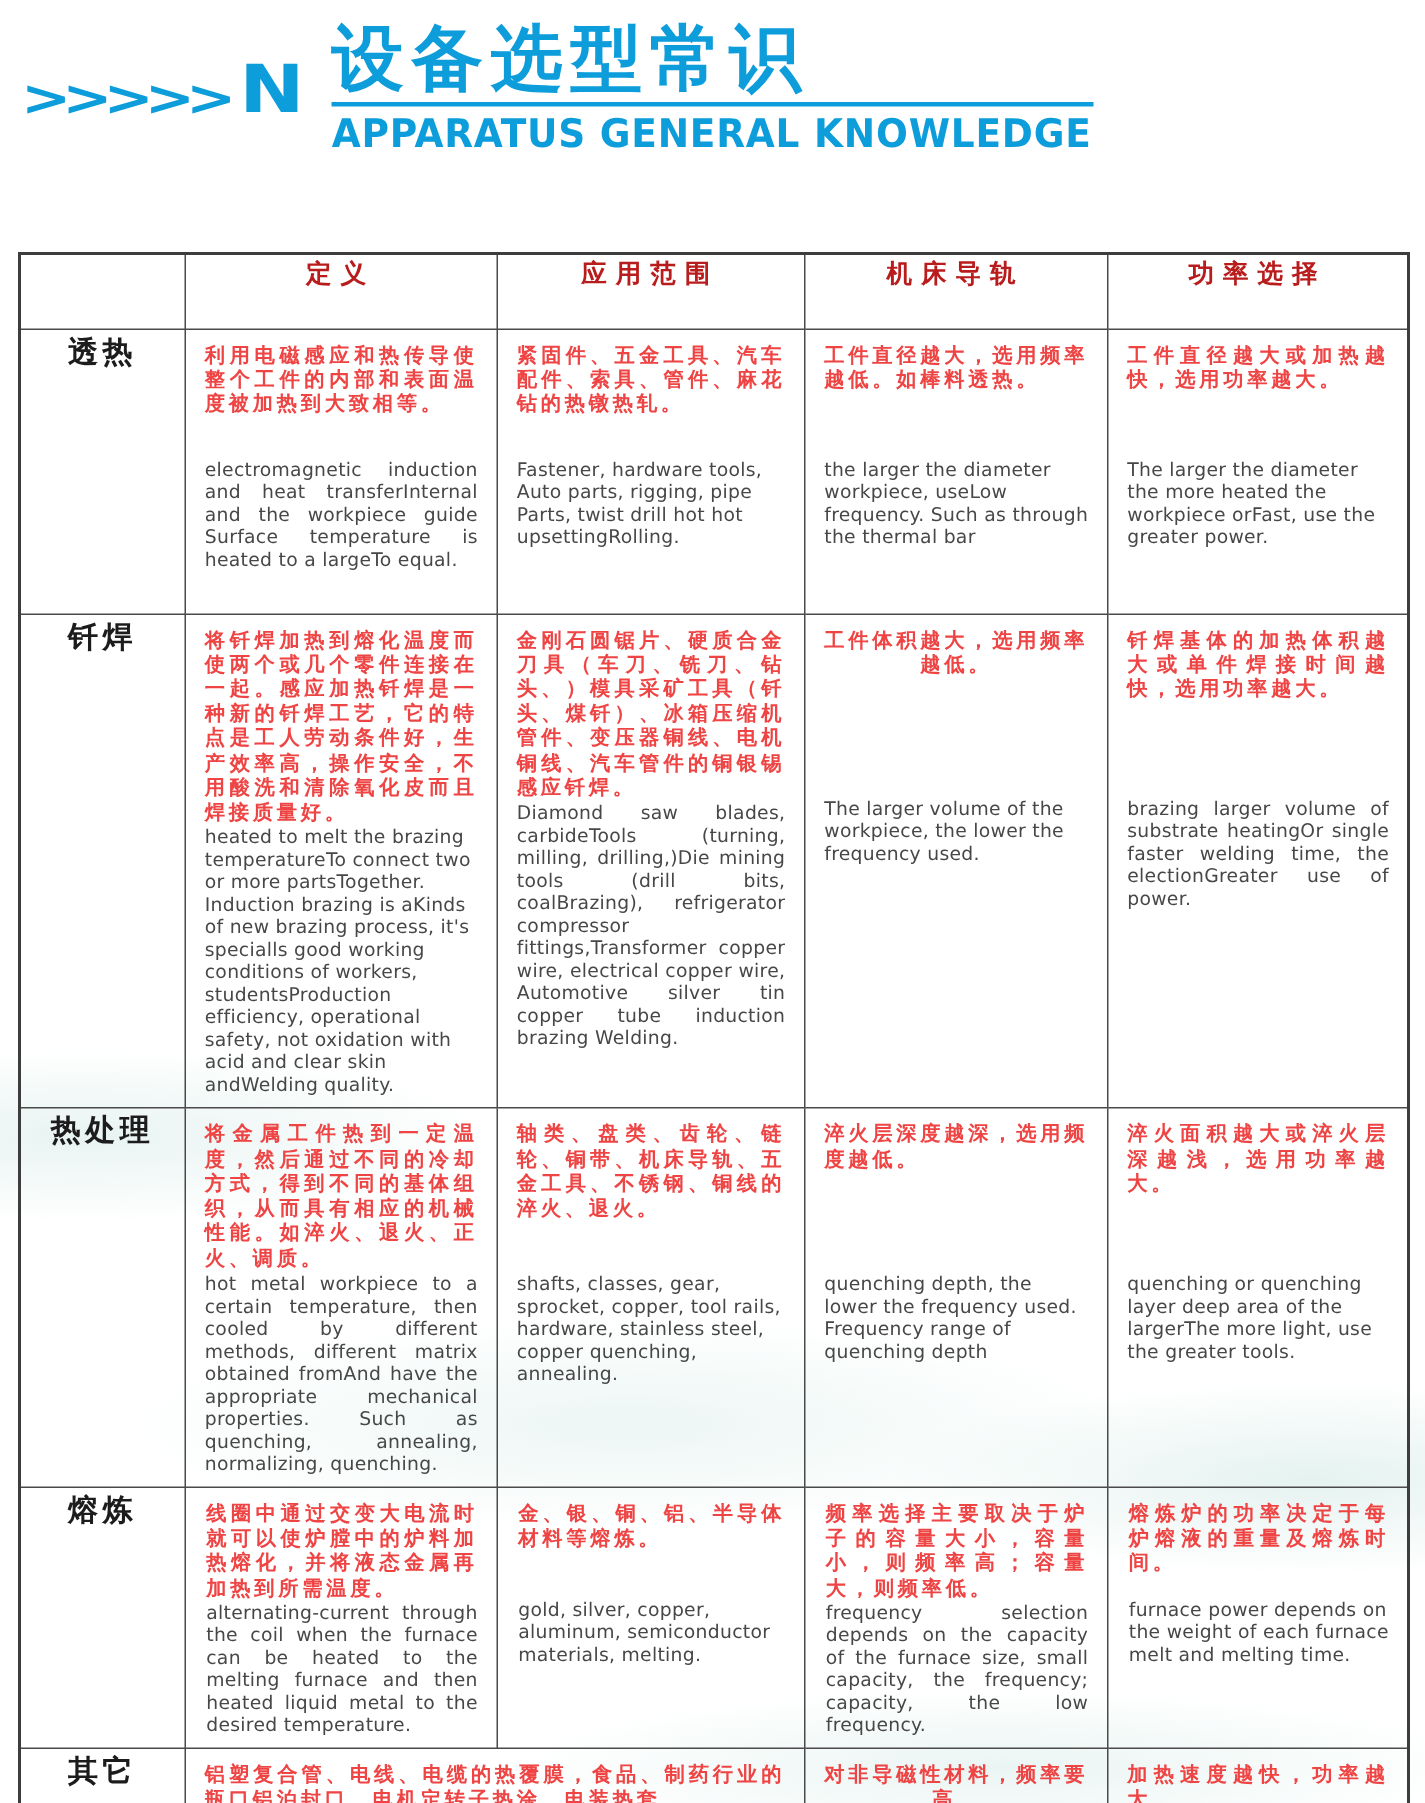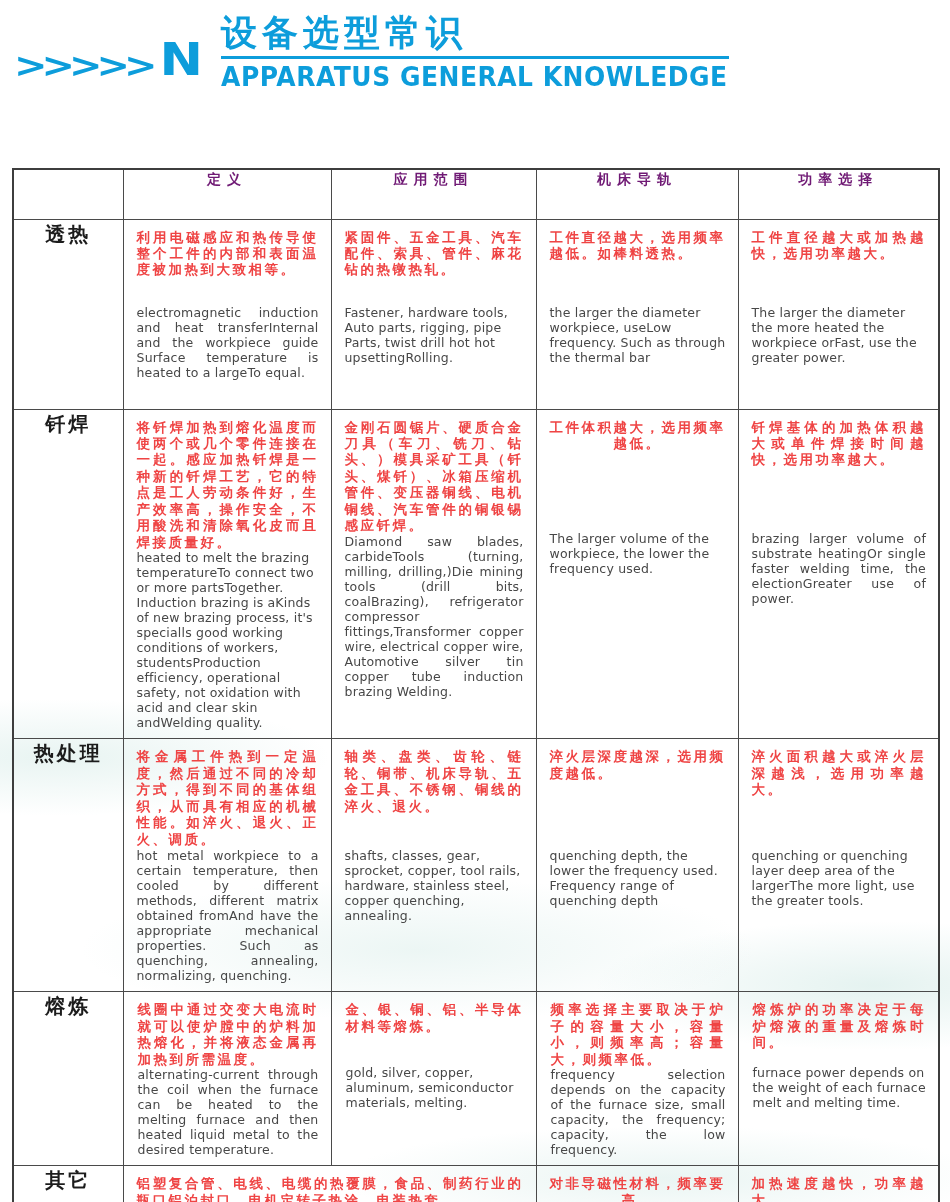--- a/index.html
+++ b/index.html
@@ -38,21 +38,21 @@
     font-size:40px;font-weight:900;letter-spacing:-6px;
     transform:scaleY(0.82);display:inline-block;
   }
   .n-letter{
     font-size:52px;font-weight:900;margin-left:8px;
     transform:scaleY(0.85);display:inline-block;
   }
   .titles{margin-left:18px;}
   .title-cn{
     margin:0;color:#0d9ddb;
-    font-size:36px;font-weight:900;letter-spacing:5px;line-height:1.05;
+    font-size:48px;font-weight:900;letter-spacing:5px;line-height:1.05;
   }
   .rule{height:3px;background:#0d9ddb;width:508px;margin-top:4px;}
   .title-en{
     margin:5px 0 0 0;color:#0d9ddb;
     font-size:25px;font-weight:bold;letter-spacing:0.5px;line-height:1;
     transform:scaleY(1.05);transform-origin:top left;
   }
 
   
   table.sel{
@@ -61,21 +61,21 @@
     border:2.5px solid #3d3d3d;
     background:transparent;
   }
   table.sel th,table.sel td{
     border:1.5px solid #4a4a4a;
     vertical-align:top;
     box-sizing:border-box;
   }
   thead th{
     height:50px;vertical-align:middle;text-align:center;
-    font-size:14px;font-weight:bold;letter-spacing:6px;color:#701a75;
+    font-size:17px;font-weight:bold;letter-spacing:6px;color:#b91c1c;
   }
   th.rowlabel{
     vertical-align:middle;text-align:center;
     font-size:20px;font-weight:bold;letter-spacing:3px;color:#1c1c1c;
   }
   td.cell{padding:9px 12px 8px 13px;}
   p.cn{
     margin:0;color:#ef4444;
     font-size:13.5px;font-weight:bold;
     letter-spacing:2.5px;line-height:1.22;

